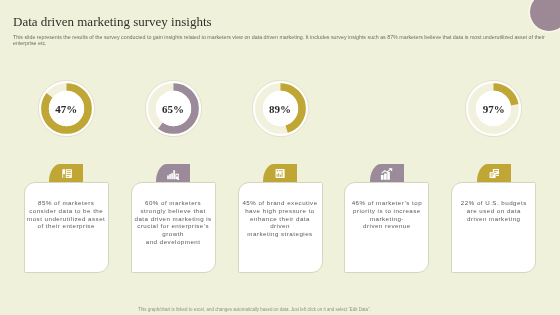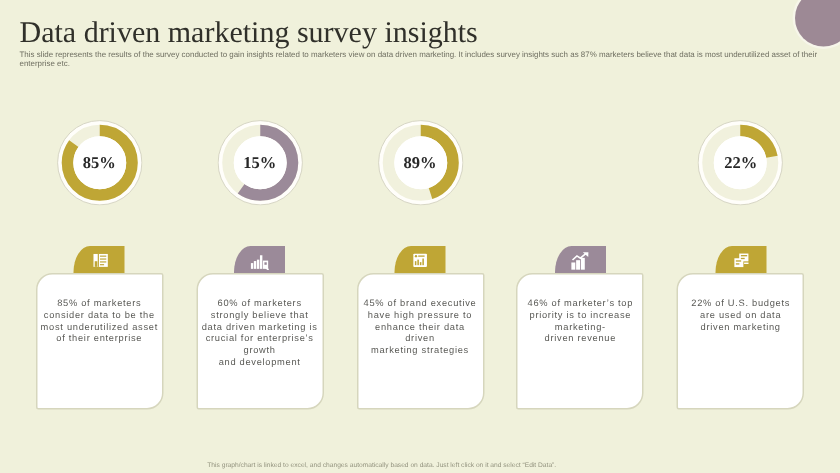--- a/index.html
+++ b/index.html
@@ -1,19 +1,19 @@
 <!DOCTYPE html>
 <html><head>
 <meta charset="utf-8">
 <style>
   html,body{margin:0;padding:0;}
   body{width:560px;height:315px;overflow:hidden;background:#f0f1db;font-family:"Liberation Sans",sans-serif;-webkit-font-smoothing:antialiased;}
   .slide{position:relative;width:560px;height:315px;background:#f0f1db;overflow:hidden;}
   .corner-circle{position:absolute;left:530px;top:-7px;width:38px;height:38px;border-radius:50%;background:#9d8995;box-shadow:0 0 0 1.6px #f7f6ea;}
-  .title{position:absolute;left:13px;top:11px;font-family:"Liberation Serif",serif;font-size:20px;font-weight:400;color:#30302a;white-space:nowrap;line-height:22px;}
+  .title{position:absolute;left:13px;top:11px;font-family:"Liberation Serif",serif;font-size:13px;font-weight:400;color:#30302a;white-space:nowrap;line-height:22px;}
   .subtitle{position:absolute;left:13px;top:34px;width:532px;font-size:5.3px;line-height:6.3px;color:#6e6e60;}
   .col{position:absolute;top:0;width:106px;height:315px;}
   .donut{position:absolute;left:14px;top:80px;width:57px;height:57px;}
   .pct{position:absolute;left:0;top:0;width:57px;height:57px;display:flex;align-items:center;justify-content:center;font-family:"Liberation Serif",serif;font-size:11px;font-weight:700;color:#282828;}
   .badge{position:absolute;top:164px;left:25.8px;width:34px;height:18px;border-radius:11px 0 0 0/17.5px 0 0 0;display:flex;align-items:center;justify-content:center;}
   .badge svg{display:block;}
   .card{position:absolute;top:182px;left:0px;width:85px;height:91px;background:#fff;border:.7px solid #d6d6bd;border-radius:11px 1.5px 11px 1.5px;box-sizing:border-box;}
   .card .txt{margin:0;padding-top:16px;text-align:center;font-size:6.2px;line-height:7.75px;letter-spacing:.48px;color:#595955;}
   .footer{position:absolute;left:0;top:307px;width:509px;text-align:center;font-size:4.45px;color:#93937f;}
 </style>
@@ -26,21 +26,21 @@
   <div class="subtitle">This slide represents the results of the survey conducted to gain insights related to marketers view on data driven marketing. It includes survey insights such as 87% marketers believe that data is most underutilized asset of their enterprise etc.</div>
   <div id="cols">
       <div class="col" style="left: 23.7px;">
    <div class="donut">
      <svg width="57" height="57" viewBox="0 0 57 57">
        <circle cx="28.5" cy="28.5" r="28.1" fill="#fffefa" stroke="#d2d1bf" stroke-width="0.6"></circle>
        <circle cx="28.5" cy="28.5" r="21.5" fill="none" stroke="#f1f1dd" stroke-width="7.7"></circle>
        <circle cx="28.5" cy="28.5" r="21.5" fill="none" stroke="#bfa635" stroke-width="7.7" stroke-dasharray="114.83 135.09" transform="rotate(-90 28.5 28.5)"></circle>
        <circle cx="28.5" cy="28.5" r="17.65" fill="#fff"></circle>
      </svg>
-     <div class="pct">85%</div>
+     <div class="pct">47%</div>
    </div>
    <div class="badge" style="background:#bfa635">
      <svg width="10.2" height="9.2" viewBox="0 0 11 10" style="margin-left:2.2px;margin-top:0.7px">
             <rect x="0.3" y="0.3" width="10.4" height="9.4" fill="#fff"></rect>
             <rect x="3.4" y="0.3" width="0.85" height="9.4" fill="#bfa635"></rect>
             <rect x="5.0" y="1.5" width="4.6" height="0.85" fill="#bfa635"></rect>
             <rect x="5.0" y="3.6" width="4.6" height="0.85" fill="#bfa635"></rect>
             <rect x="5.0" y="5.7" width="4.6" height="0.85" fill="#bfa635"></rect>
             <rect x="5.0" y="7.7" width="3.0" height="0.85" fill="#bfa635"></rect>
             <rect x="1.2" y="5.6" width="1.9" height="4.1" fill="#bfa635"></rect>
@@ -56,21 +56,21 @@
         </div>
       </div>
       <div class="col" style="left: 130.6px;">
    <div class="donut">
      <svg width="57" height="57" viewBox="0 0 57 57">
        <circle cx="28.5" cy="28.5" r="28.1" fill="#fffefa" stroke="#d2d1bf" stroke-width="0.6"></circle>
        <circle cx="28.5" cy="28.5" r="21.5" fill="none" stroke="#f1f1dd" stroke-width="7.7"></circle>
        <circle cx="28.5" cy="28.5" r="21.5" fill="none" stroke="#9b8a99" stroke-width="7.7" stroke-dasharray="81.05 135.09" transform="rotate(-90 28.5 28.5)"></circle>
        <circle cx="28.5" cy="28.5" r="17.65" fill="#fff"></circle>
      </svg>
-     <div class="pct">15%</div>
+     <div class="pct">65%</div>
    </div>
    <div class="badge" style="background:#9b8a99">
      <svg width="12.5" height="11" viewBox="0 0 12 10.5" style="margin-left:0.3px;margin-top:2.2px">
             <rect x="0.2" y="6.1" width="1.55" height="3.7" fill="#fff"></rect>
             <rect x="2.15" y="4.8" width="1.55" height="5.0" fill="#fff"></rect>
             <rect x="4.1" y="3.9" width="1.55" height="5.9" fill="#fff"></rect>
             <rect x="6.05" y="1.1" width="1.55" height="8.7" fill="#fff"></rect>
             <rect x="8.0" y="4.5" width="3.3" height="5.3" fill="#fff"></rect>
             <rect x="8.9" y="5.6" width="1.5" height="1.6" fill="#9b8a99"></rect>
             <path d="M9.4 8.6 L11.5 10.5" stroke="#fff" stroke-width="1.1" fill="none"></path>
@@ -138,21 +138,21 @@
         </div>
       </div>
       <div class="col" style="left: 451.3px;">
    <div class="donut">
      <svg width="57" height="57" viewBox="0 0 57 57">
        <circle cx="28.5" cy="28.5" r="28.1" fill="#fffefa" stroke="#d2d1bf" stroke-width="0.6"></circle>
        <circle cx="28.5" cy="28.5" r="21.5" fill="none" stroke="#f1f1dd" stroke-width="7.7"></circle>
        <circle cx="28.5" cy="28.5" r="21.5" fill="none" stroke="#bfa635" stroke-width="7.7" stroke-dasharray="29.72 135.09" transform="rotate(-90 28.5 28.5)"></circle>
        <circle cx="28.5" cy="28.5" r="17.65" fill="#fff"></circle>
      </svg>
-     <div class="pct">22%</div>
+     <div class="pct">97%</div>
    </div>
    <div class="badge" style="background:#bfa635">
      <svg width="10.8" height="11.1" viewBox="0 0 11 10" style="margin-left:-0.2px;margin-top:1.2px">
             <rect x="3.9" y="0.4" width="6.5" height="5.3" fill="#fff"></rect>
             <rect x="0.6" y="3.6" width="6.1" height="6.0" fill="#fff"></rect>
             <rect x="5.0" y="1.4" width="4.3" height="0.9" fill="#bfa635"></rect>
             <rect x="5.0" y="3.3" width="2.6" height="0.9" fill="#bfa635"></rect>
             <rect x="1.6" y="5.0" width="3.6" height="0.9" fill="#bfa635"></rect>
             <rect x="1.6" y="7.0" width="2.4" height="0.9" fill="#bfa635"></rect>
             <rect x="7.2" y="6.5" width="3.4" height="1.0" fill="#fff"></rect>

